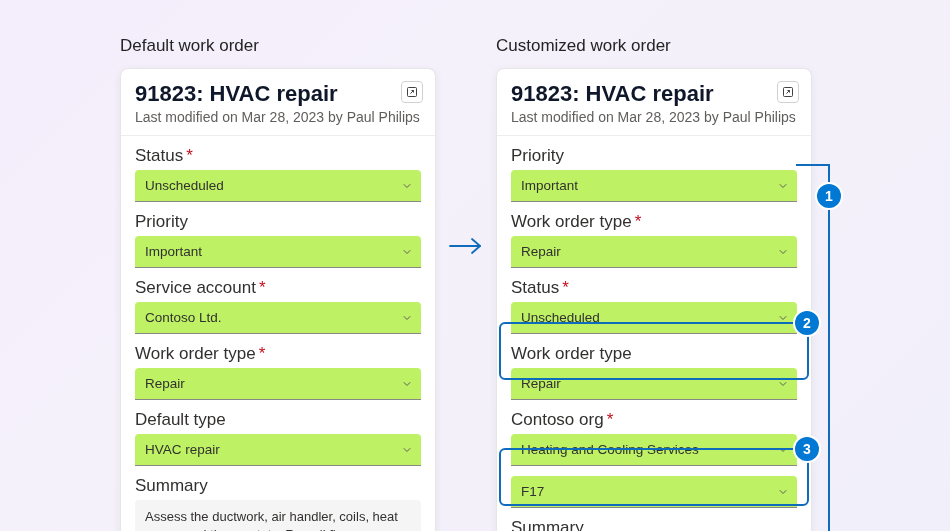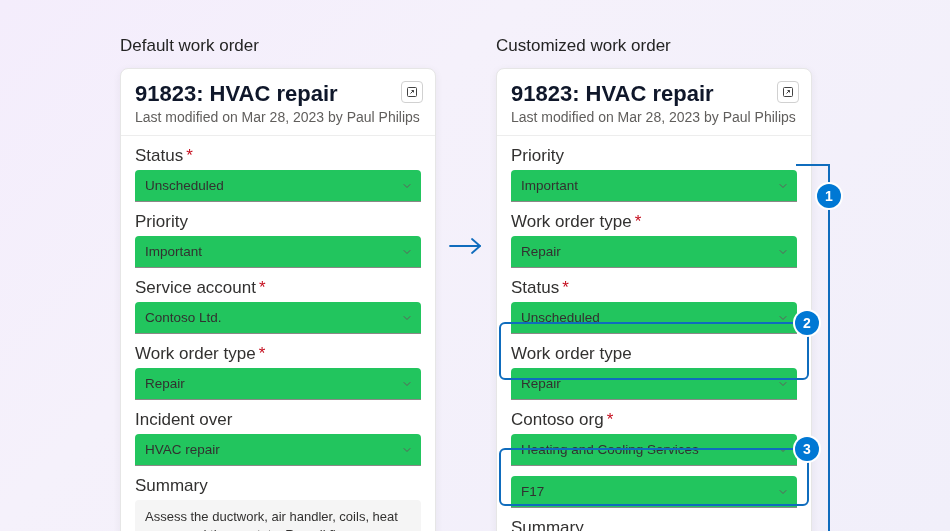--- a/index.html
+++ b/index.html
@@ -44,21 +44,21 @@
     display:flex; align-items:center; justify-content:center;
     color:#424242; background:#fff;
   }
   .card-body { padding: 10px 14px 14px 14px; }
   .field { margin-bottom: 10px; position: relative; }
   .field-label { font-size: 17px; color: #323130; display:flex; align-items:center; gap:3px; }
   .req { color: #c50f1f; }
   .select {
     margin-top: 4px;
     width: 100%; height: 32px;
-    background: #22c55e;
+    background: #bef264;
     border-bottom: 1px solid #8a8886;
     border-radius: 4px 4px 0 0;
     padding: 0 30px 0 10px;
     font-size: 13.5px; color: #323130;
     display:flex; align-items:center;
     position: relative;
   }
   .select .chev {
     position:absolute; right:8px; top:50%; transform: translateY(-50%);
     color:#605e5c;
@@ -161,21 +161,21 @@
               <span>Repair</span>
               <span class="chev">
                 <svg width="12" height="12" viewBox="0 0 24 24" fill="none" stroke="currentColor" stroke-width="2" stroke-linecap="round" stroke-linejoin="round">
                   <polyline points="6 9 12 15 18 9"></polyline>
                 </svg>
               </span>
             </div>
           </div>
           <div class="field">
             <div class="field-label">
-              <span>Incident over</span>
+              <span>Default type</span>
             </div>
             <div class="select">
               <span>HVAC repair</span>
               <span class="chev">
                 <svg width="12" height="12" viewBox="0 0 24 24" fill="none" stroke="currentColor" stroke-width="2" stroke-linecap="round" stroke-linejoin="round">
                   <polyline points="6 9 12 15 18 9"></polyline>
                 </svg>
               </span>
             </div>
           </div>

